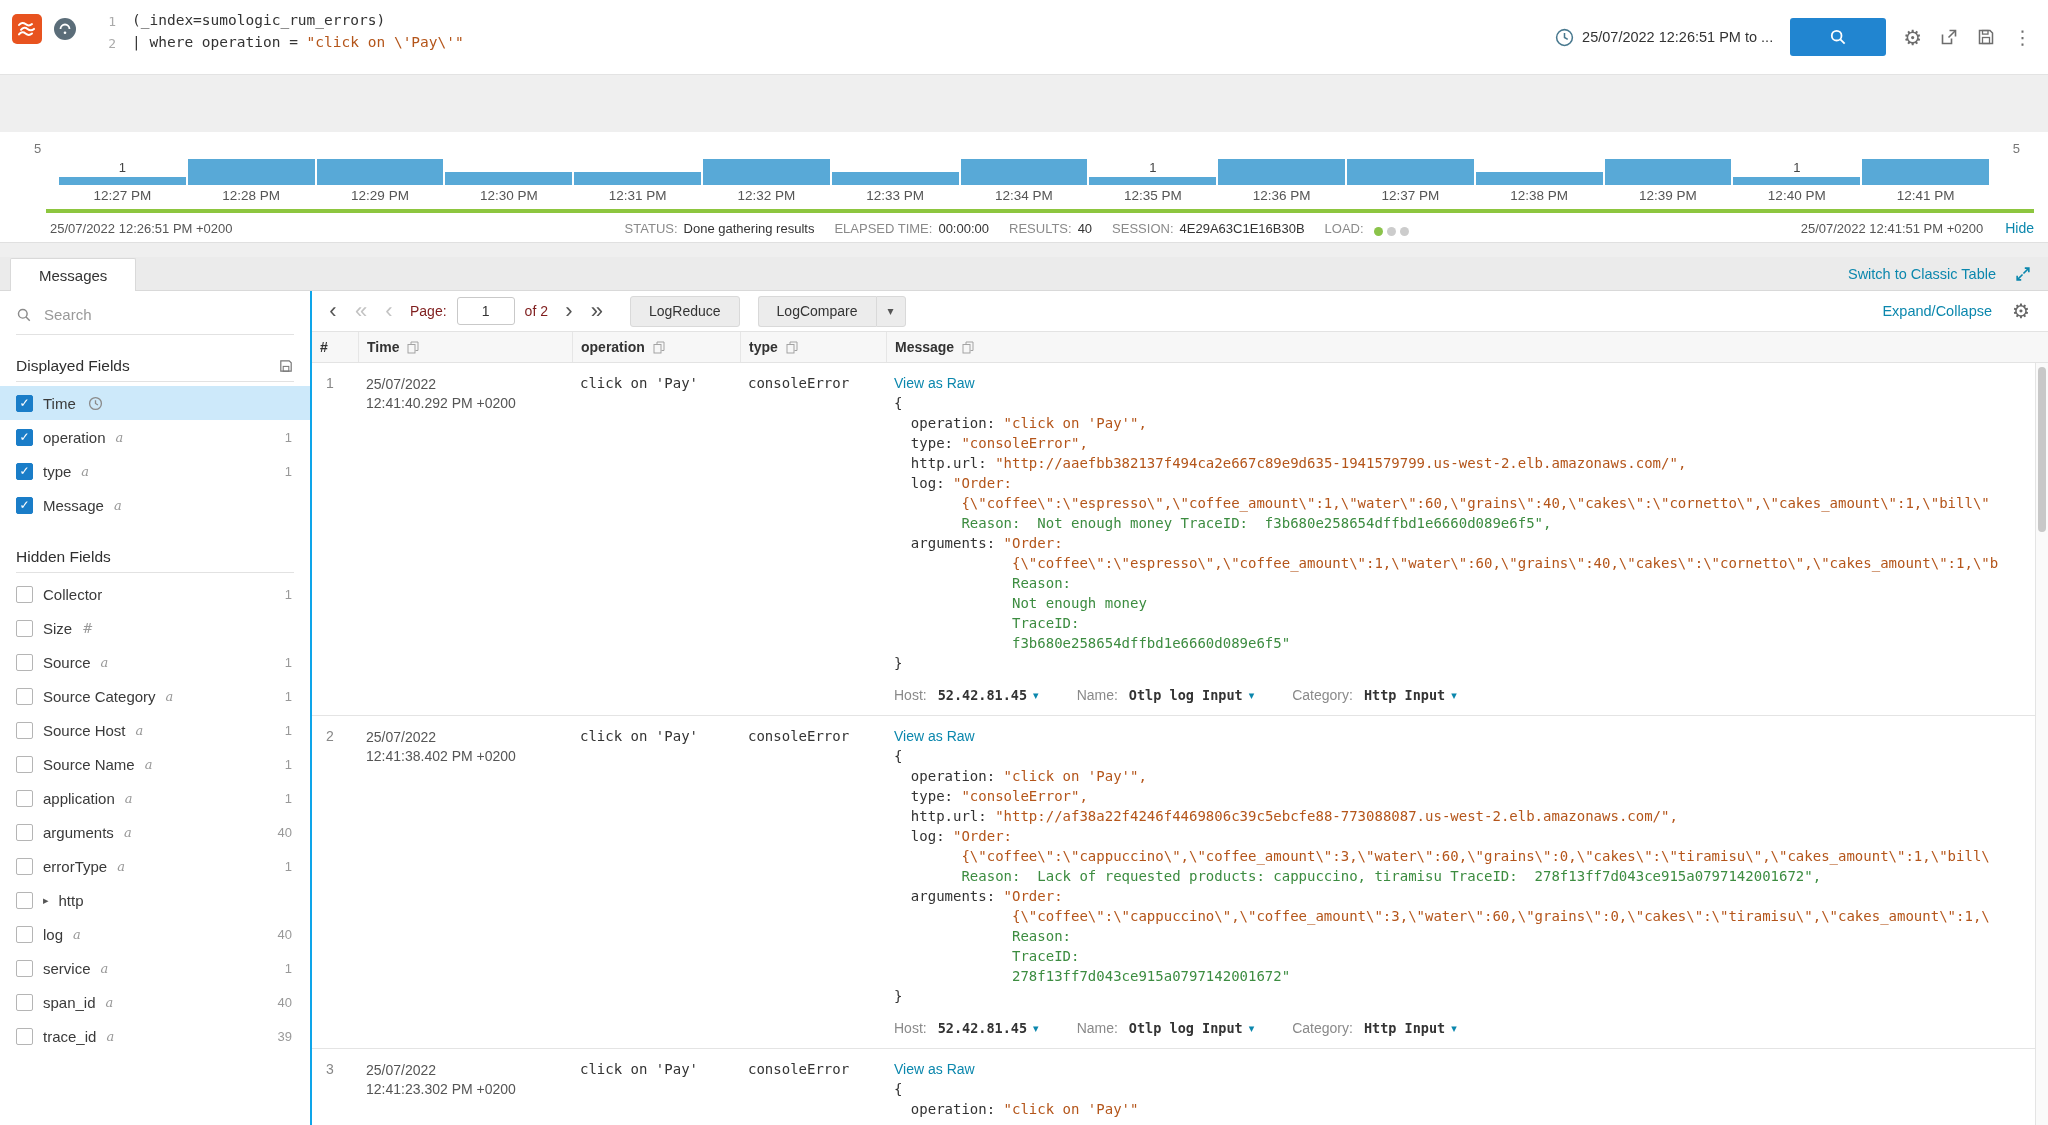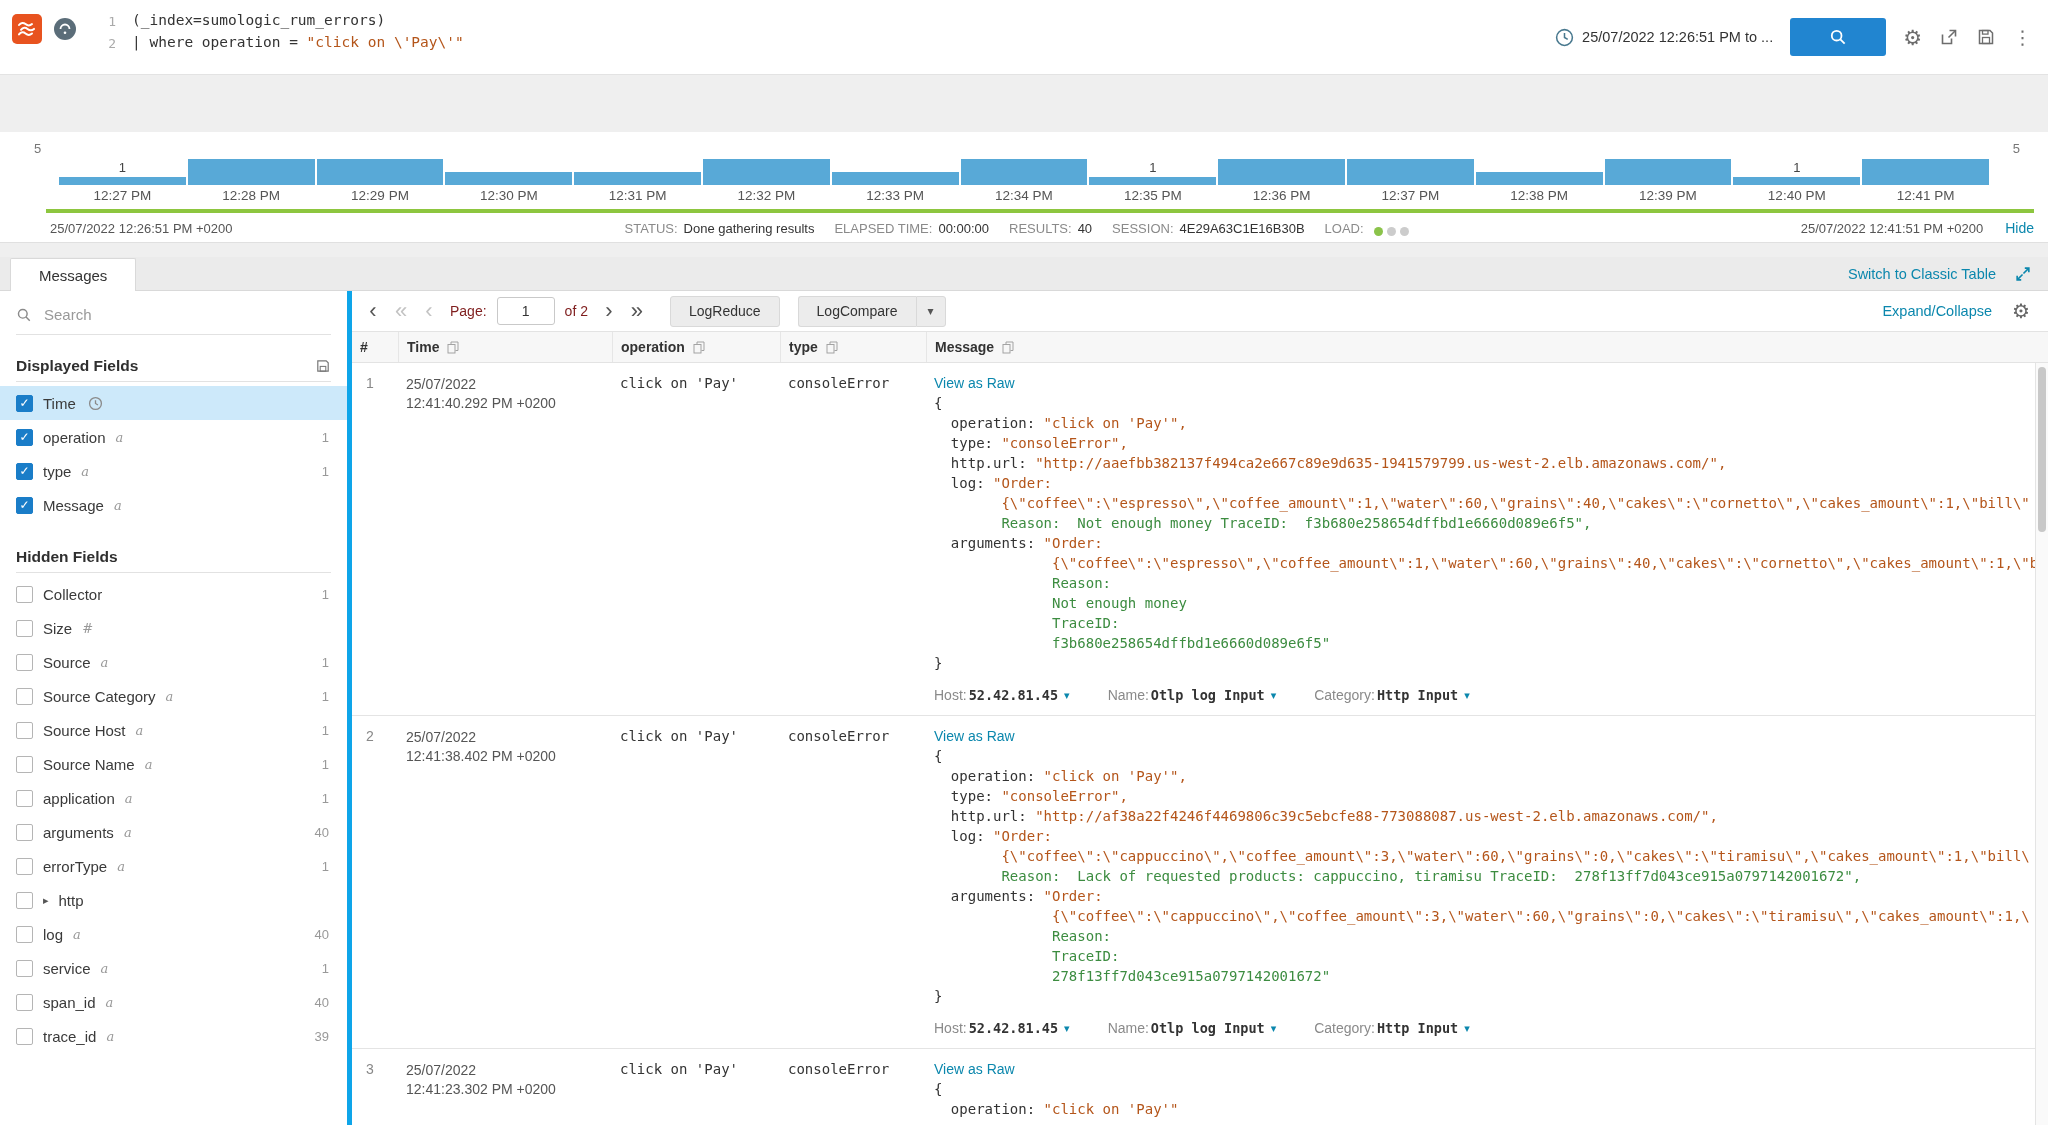--- a/index.html
+++ b/index.html
@@ -44,25 +44,25 @@
   .hide-link{color:#0b87ad;margin-left:22px;font-size:14px;cursor:pointer;text-decoration:none}
   .gap{height:14px;background:#efefef}
   
   .tabbar{height:34px;background:#ebebeb;display:flex;align-items:flex-end;padding:0 16px 0 10px;border-bottom:1px solid #d9d9d9}
   .tab{height:33px;background:#fff;display:flex;align-items:center;padding:0 28px;font-size:15px;color:#333;border:1px solid #d9d9d9;border-bottom:none;border-radius:2px 2px 0 0;margin-bottom:-1px;cursor:pointer}
   .tab-right{margin-left:auto;display:flex;align-items:center;gap:18px;margin-bottom:7px}
   .switch-link{color:#0b87ad;font-size:14.5px;cursor:pointer;text-decoration:none}
   .expand-ic{display:flex;cursor:pointer}
   
   .content{display:flex;height:834px;background:#fff}
-  .sidebar{width:352px;flex:none;background:#fff;border-right:5px solid #0ea5e9;overflow:hidden}
+  .sidebar{width:312px;flex:none;background:#fff;border-right:2px solid #0ea5e9;overflow:hidden}
   .sb-search{margin:14px 16px 0;padding-bottom:10px;border-bottom:1px solid #e2e2e2;display:flex;align-items:center;gap:10px}
   .sb-input{border:none;outline:none;font-size:15px;flex:1;color:#333;font-family:"Liberation Sans",sans-serif}
   .sb-input::placeholder{color:#999}
-  .fields-header{margin:22px 16px 6px;display:flex;align-items:center;justify-content:space-between;font-size:15.5px;font-weight:bold;color:#2f2f2f}
+  .fields-header{margin:22px 16px 6px;display:flex;align-items:center;justify-content:space-between;font-size:15.5px;font-weight:normal;color:#2f2f2f}
   .hidden-h{margin-top:26px}
   .rule{border-top:1px solid #e2e2e2;margin:2px 16px 4px}
   .field{height:34px;display:flex;align-items:center;padding:0 18px 0 16px;gap:10px;font-size:15px;color:#3a3a3a;cursor:pointer}
   .field.selected{background:#cde9fa}
   .cb{width:17px;height:17px;border:1.5px solid #b5b5b5;border-radius:2px;background:#fff;display:flex;align-items:center;justify-content:center;font-size:12px;color:#fff;flex:none;cursor:pointer}
   .cb.checked{background:#1a7dc8;border-color:#1a7dc8}
   .tree{color:#555;font-size:11px}
   .fname{white-space:nowrap}
   .ftype{color:#999;font-style:italic;font-family:"DejaVu Serif",serif;font-size:13px}
   .fclock{display:flex;margin-left:2px}
@@ -95,21 +95,21 @@
   .tcell{padding:12px 8px 0 8px;font-size:14px}
   .tcell.col-num{color:#888;padding-left:14px}
   .tcell.col-time{color:#555;line-height:19px}
   .tcell.col-op,.tcell.col-type{font-family:"DejaVu Sans Mono",monospace;color:#333}
   .tcell.col-msg{padding-bottom:12px;overflow:hidden}
   .raw-link{color:#0b87ad;font-size:14px;cursor:pointer;display:inline-block;margin-bottom:2px;text-decoration:none}
   .msg-line{font-family:"DejaVu Sans Mono",monospace;font-size:14px;line-height:20px;white-space:pre;color:#333;overflow:hidden}
   .meta{display:flex;gap:38px;margin-top:14px;align-items:center}
   .meta-group{display:inline-flex;align-items:center;cursor:pointer;white-space:nowrap}
   .meta-label{color:#8a8a8a;font-size:14px}
-  .meta-value{color:#333;font-weight:bold;font-size:13.5px;margin-left:2px;font-family:"DejaVu Sans Mono",monospace}
+  .meta-value{color:#333;font-weight:bold;font-size:13.5px;margin-left:11px;font-family:"DejaVu Sans Mono",monospace}
   .meta-caret{color:#0b87ad;font-size:11px;margin-left:6px}
   .vscroll{position:absolute;top:72px;right:0;bottom:0;width:13px;background:#fafafa;border-left:1px solid #e4e4e4}
   .vthumb{position:absolute;top:4px;left:2px;width:8px;height:165px;background:#c8c8c8;border-radius:4px;cursor:grab}
 </style>
 </head>
 <body>
 
 <div class="app">
 
   <header class="topbar">

